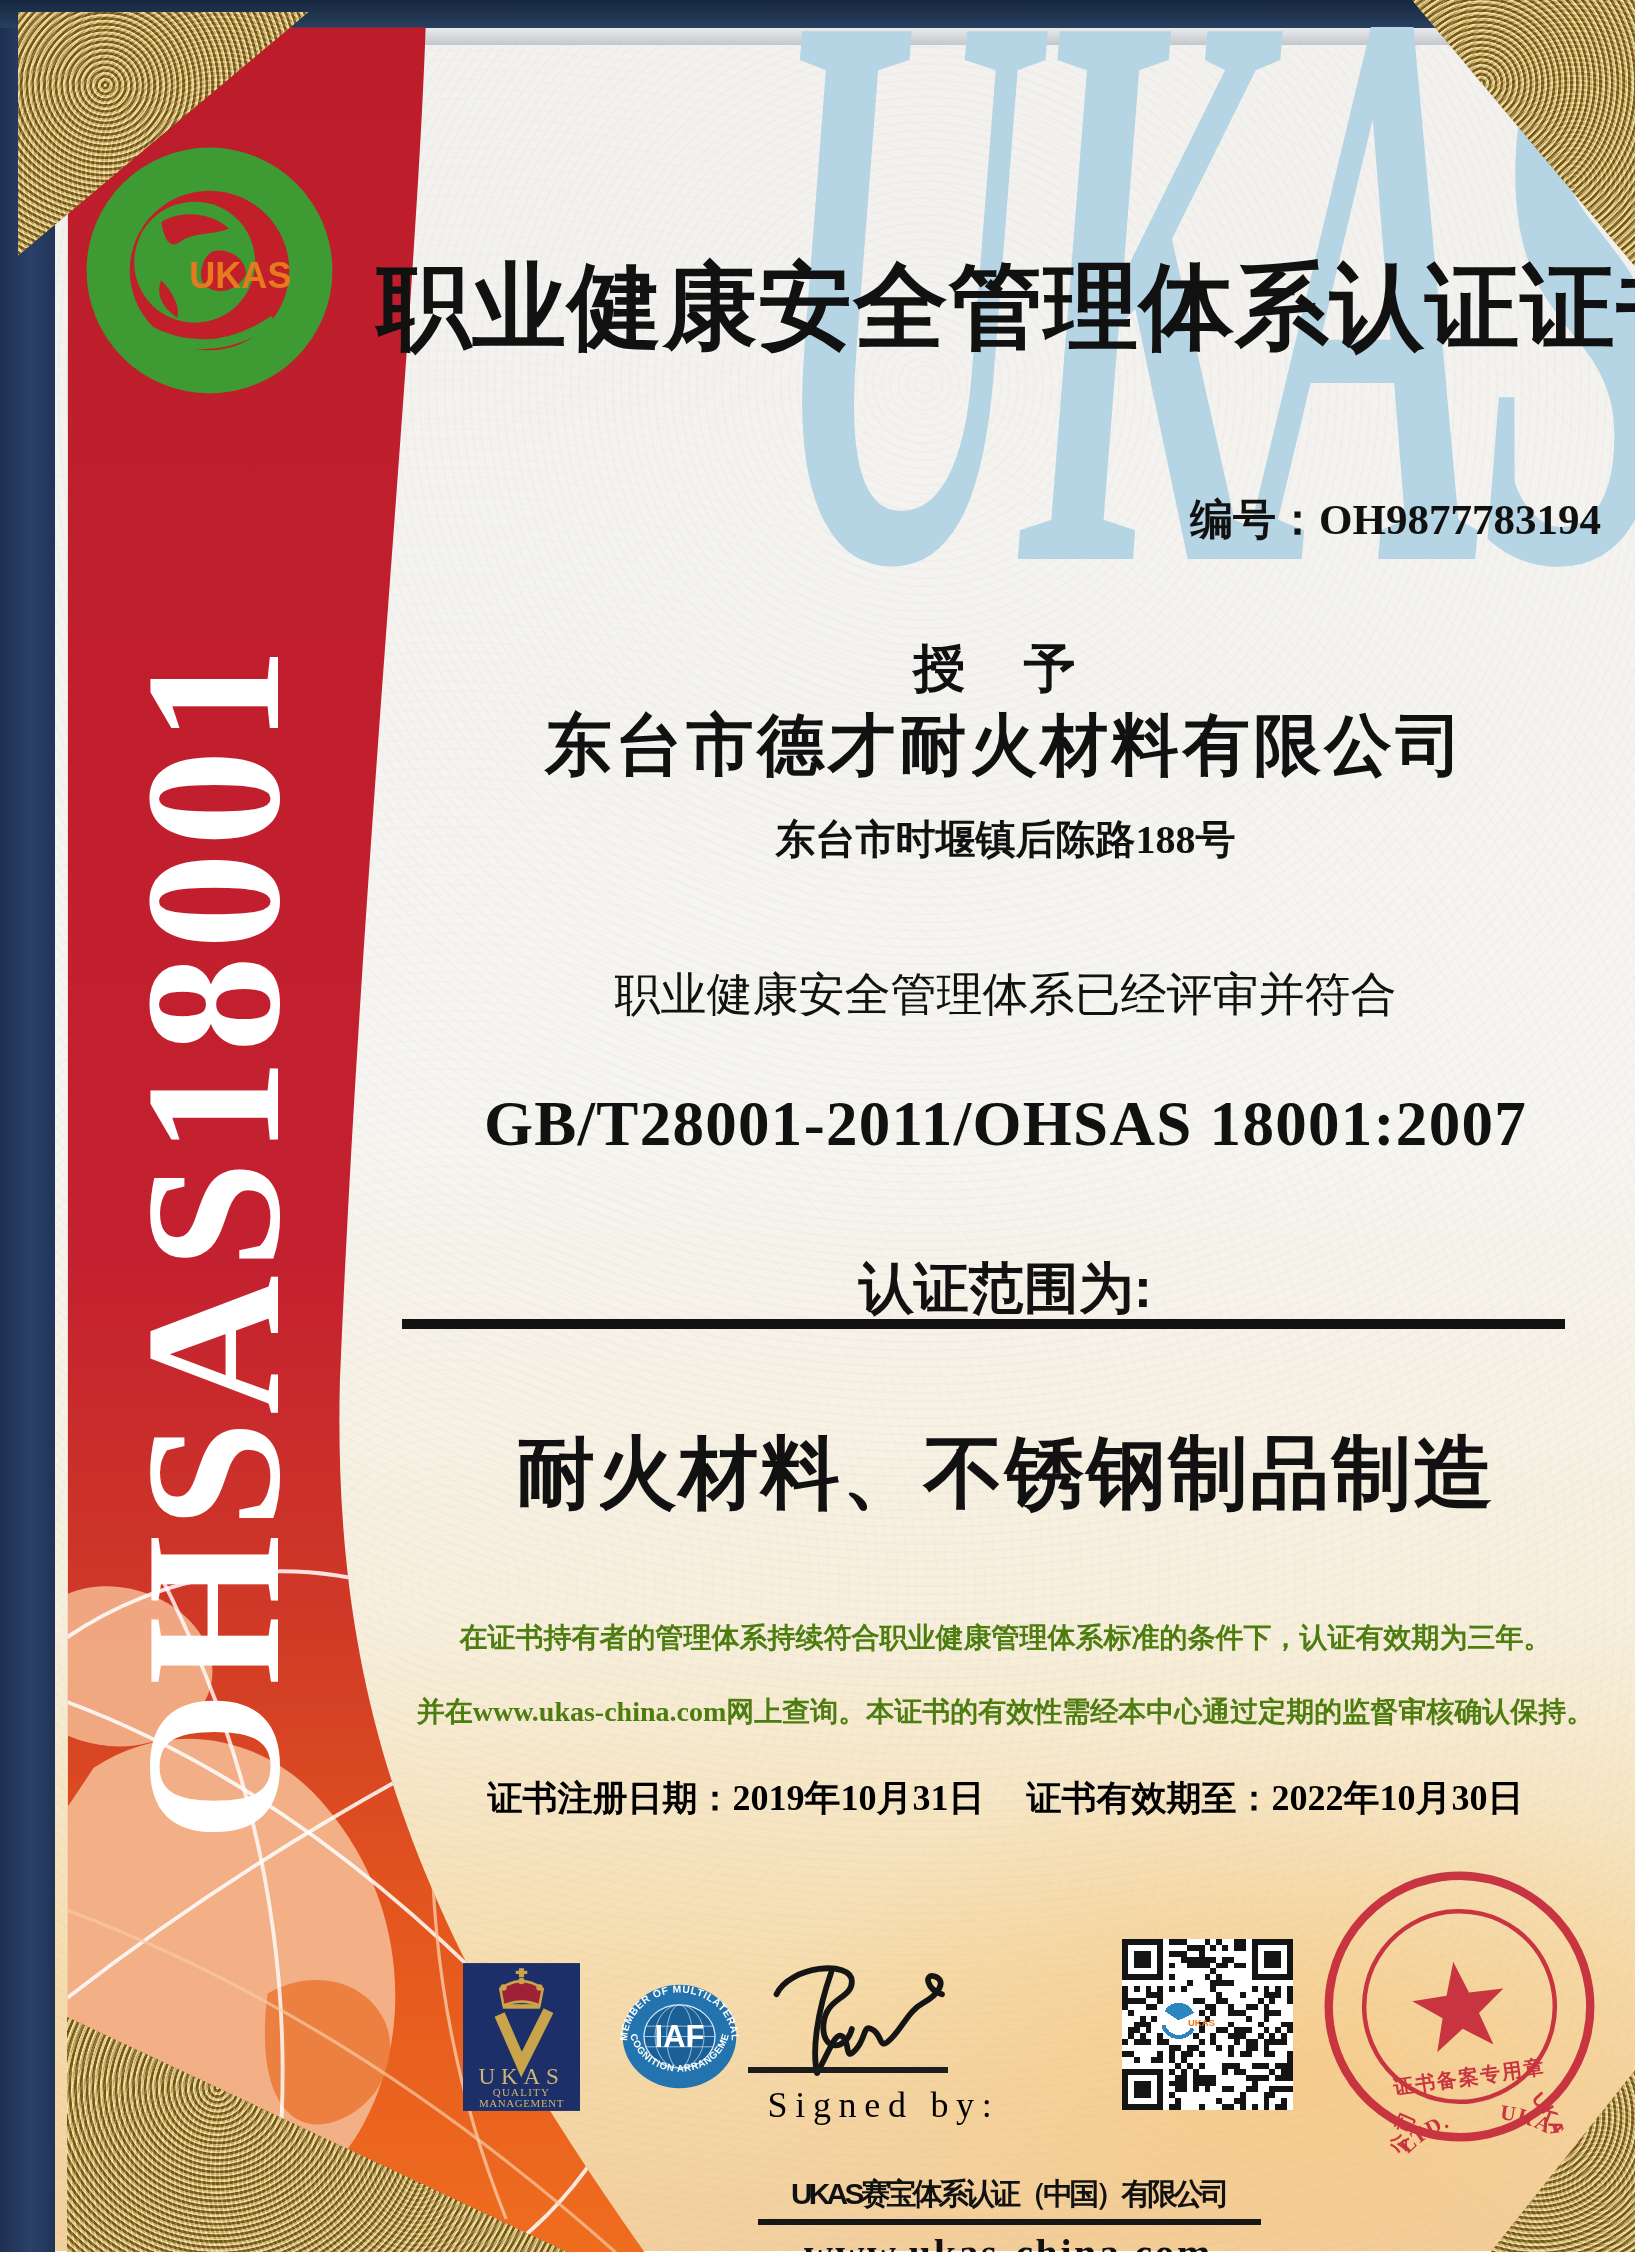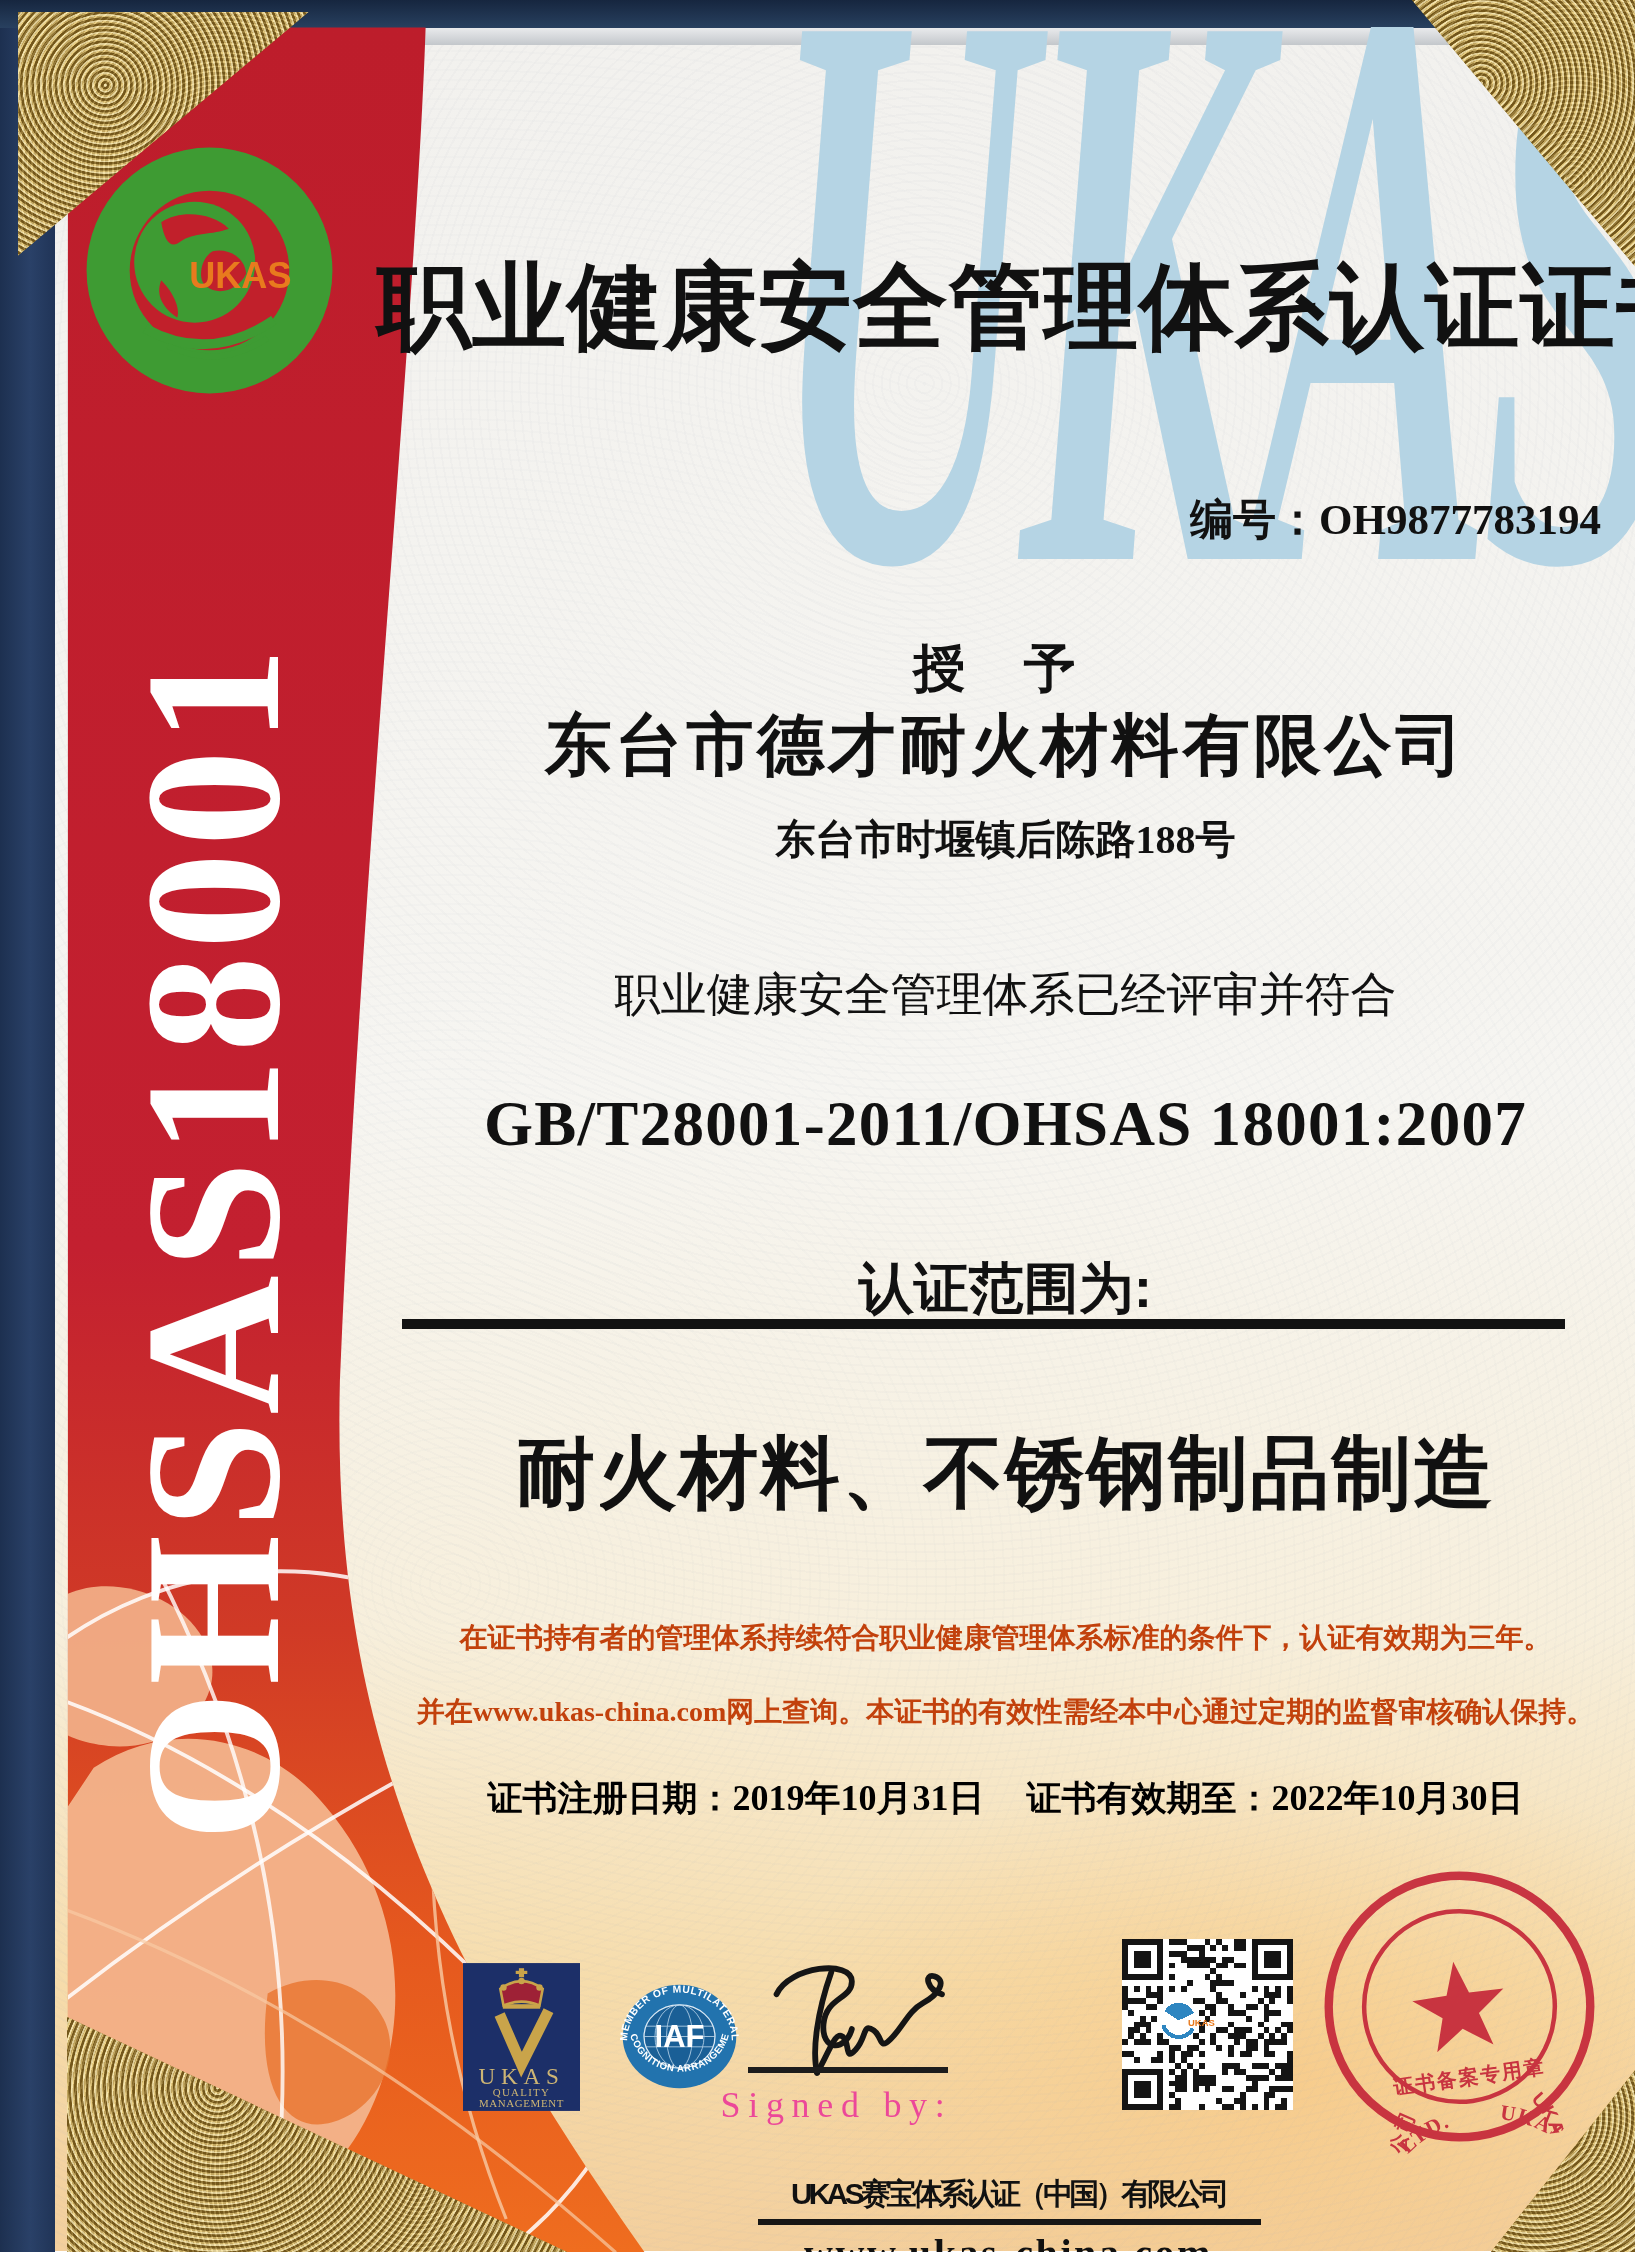--- a/index.html
+++ b/index.html
@@ -49,32 +49,32 @@
   #title-line{top:216px;font-size:94px;font-weight:bold;letter-spacing:1.3px;font-family:"Liberation Sans",sans-serif;}
   #award{top:570px;font-size:52px;font-weight:bold;letter-spacing:22px;font-family:"Liberation Sans",sans-serif;margin-top:36px;}
   #company{top:672px;font-size:67px;font-weight:bold;letter-spacing:3.9px;}
   #address{top:784px;font-size:40px;font-weight:600;}
   #assessed{top:936px;font-size:46px;font-weight:normal;font-family:"Liberation Sans",sans-serif;}
   #standard{top:1060px;font-size:63px;font-weight:600;letter-spacing:1.3px;}
   #requirements{top:1091px;font-size:49px;font-weight:600;}
   #scope-label{top:1224px;font-size:55px;font-weight:bold;font-family:"Liberation Sans",sans-serif;}
   #scope-rule{position:absolute;left:25px;top:1291px;width:1163px;height:9.7px;background:#121212;}
   #scope{top:1393px;font-size:79px;font-weight:bold;letter-spacing:2.6px;}
-  .note{position:absolute;left:50%;transform:translateX(-50%);white-space:nowrap;font-size:28px;font-weight:600;color:#c2410c;}
+  .note{position:absolute;left:50%;transform:translateX(-50%);white-space:nowrap;font-size:28px;font-weight:600;color:#4d7c0f;}
   #note1{top:1591px;}
   #note2{top:1649px;margin-top:16px;}
   #dates{position:absolute;left:0;right:0;top:1746px;display:flex;justify-content:center;gap:42px;white-space:nowrap;}
   #dates .lab{font-family:"Liberation Sans",sans-serif;font-weight:bold;font-size:35px;}
   #dates .val{font-size:36px;font-weight:600;}
   
   #ukas-mark{left:463px;top:1963px;width:117px;height:148px;z-index:30;}
   #iaf-mark{left:618px;top:1981px;width:123px;height:111px;z-index:30;}
   #signature{left:754px;top:1954px;width:206px;height:123px;z-index:30;}
   #sig-line{left:748px;top:2067px;width:200px;height:5.8px;background:#1c1c1c;z-index:30;}
-  #signed-by{left:711px;top:2084px;width:251px;text-align:center;font-size:36px;letter-spacing:7.7px;color:#ec4899;z-index:30;}
+  #signed-by{left:758px;top:2084px;width:251px;text-align:center;font-size:36px;letter-spacing:7.7px;color:#000000;z-index:30;}
   #qr{left:1122px;top:1939px;width:171px;height:171px;z-index:30;}
   #seal{left:1321px;top:1868px;width:277px;height:277px;z-index:35;transform:rotate(-8deg);opacity:.93;}
   
   #footer-co{left:683px;top:2174px;width:651px;text-align:center;z-index:30;
      font-family:"Liberation Sans",sans-serif;font-weight:bold;font-size:30px;letter-spacing:-3.9px;color:#111;}
   #footer-rule{left:758px;top:2219px;width:503px;height:5.8px;background:#161616;z-index:30;}
   #website{left:683px;top:2230px;width:651px;text-align:center;z-index:30;
      font-size:40px;font-weight:bold;letter-spacing:2.6px;color:#111;}
   svg text{user-select:none;}
 </style>

